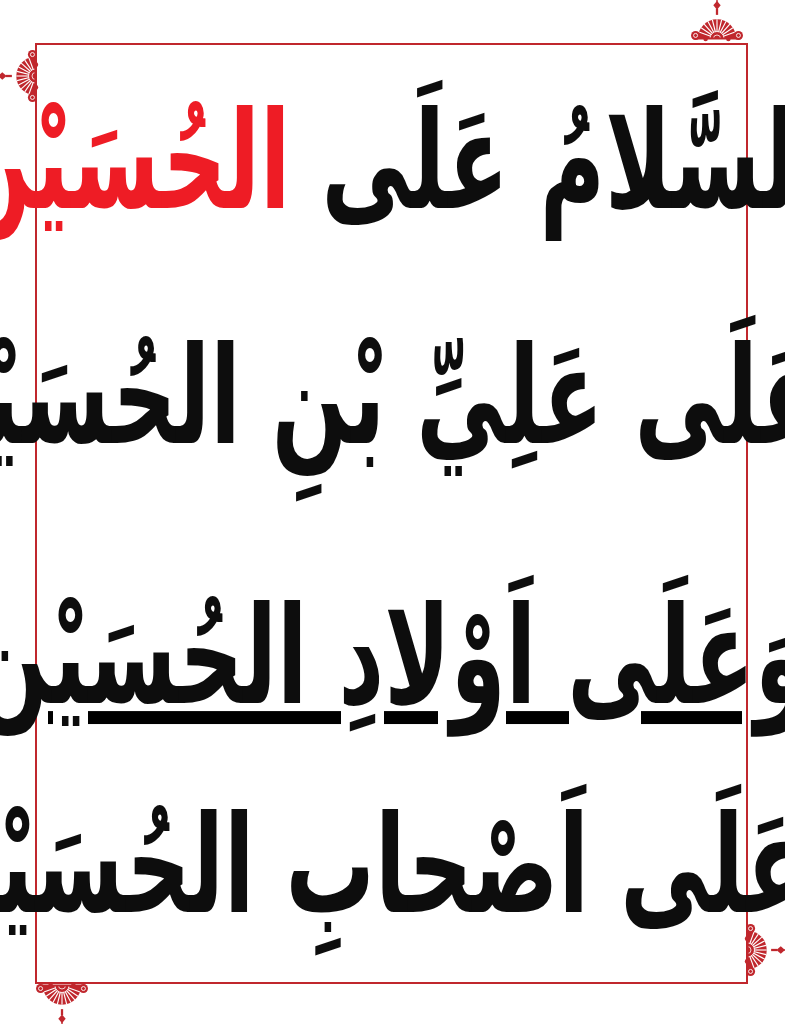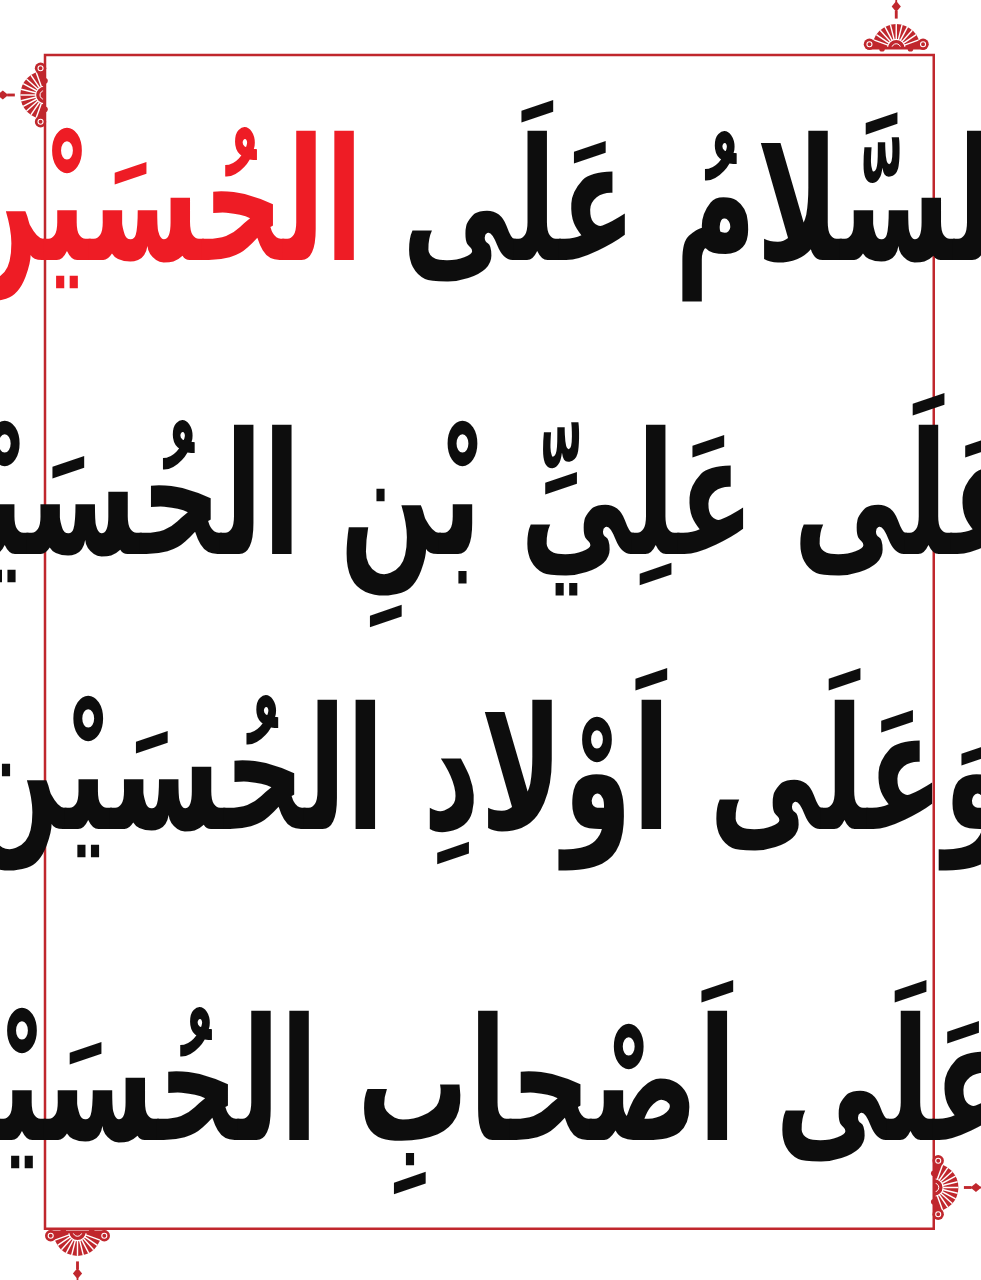--- a/index.html
+++ b/index.html
@@ -14,21 +14,21 @@
     border: 2px solid var(--frame-red);
   }
   
   .row {
     position: absolute; left: 37px; width: 709px;
     display: flex; justify-content: center; align-items: center;
     pointer-events: none;
   }
   .row1 { top: 43px;  height: 235px; }
   .row2 { top: 278px; height: 235px; }
-  .row3 { top: 498px; height: 235px; }
+  .row3 { top: 538px; height: 235px; text-decoration: underline; }
   .row4 { top: 748px; height: 234px; }
   .stretch {
     font-family: "DejaVu Sans", sans-serif;
     font-weight: bold;
     font-size: 84px;
     white-space: nowrap;
     direction: rtl;
     unicode-bidi: isolate;
     transform: scaleX(1.06) scaleY(1.62);
     transform-origin: center center;

